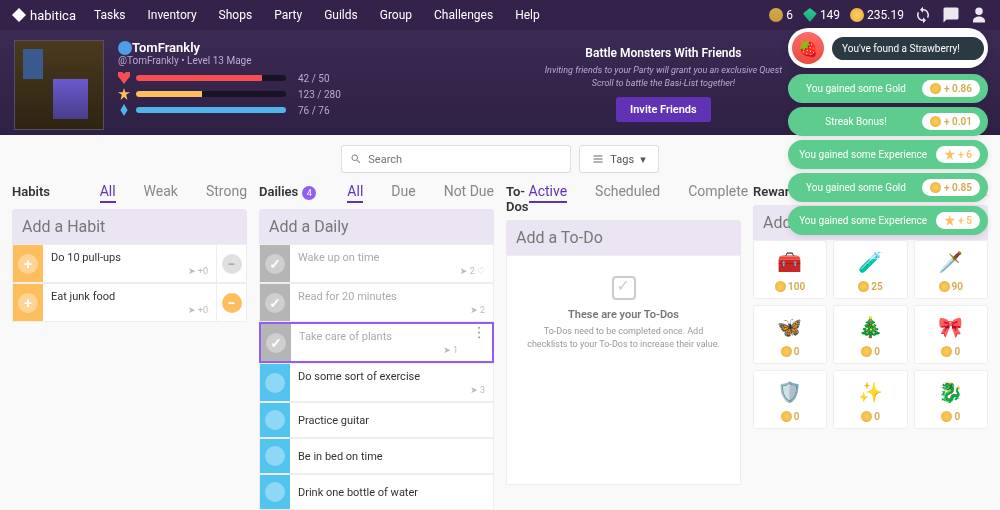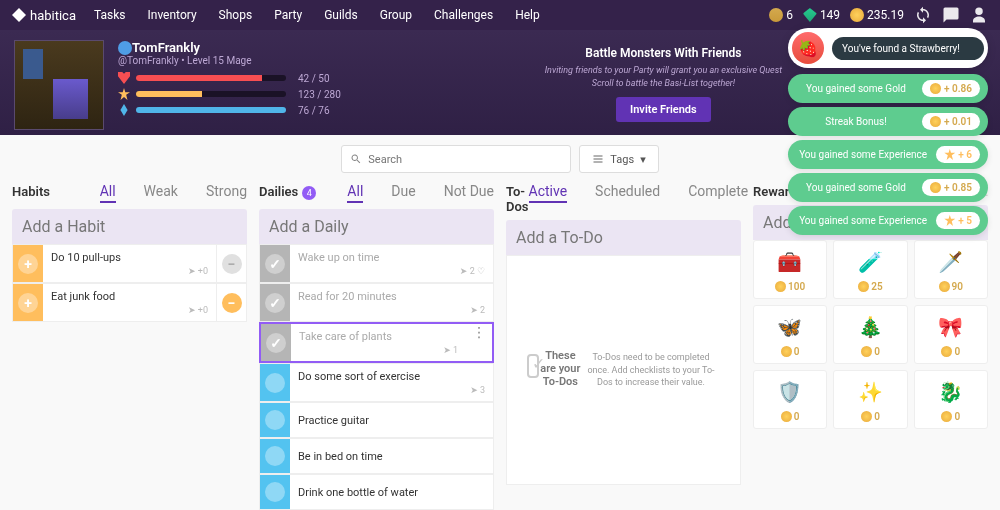--- a/index.html
+++ b/index.html
@@ -75,21 +75,21 @@
 .tside.check.blue{background:#53c3f0}
 .tside.minus{background:#fff;border-left:1px solid #eee}
 .tbtn{width:20px;height:20px;border-radius:50%;background:rgba(255,255,255,.35);display:flex;align-items:center;justify-content:center;color:#fff;font-size:14px;font-weight:700}
 .tbtn.gray{background:#e0e0e0;color:#aaa}
 .tbody{flex:1;padding:6px 8px;display:flex;flex-direction:column;justify-content:center}
 .ttxt{font-size:11px;color:#333}
 .task.done .ttxt{color:#aaa}
 .tmeta{font-size:9px;color:#bbb;display:flex;align-items:center;gap:4px;margin-top:2px;justify-content:flex-end}
 .task .dots{font-size:14px;color:#888;padding:0 6px;align-self:flex-start}
 
-.todos-empty{background:#fff;border:1px solid #eee;height:230px;display:flex;align-items:center;padding:20px;text-align:center;color:#999}
+.todos-empty{background:#fff;border:1px solid #eee;height:230px;display:flex;flex-direction:column;align-items:center;padding:20px;text-align:center;color:#999}
 .todos-empty .chk{width:24px;height:24px;border:2px solid #ccc;border-radius:4px;margin-bottom:8px;position:relative}
 .todos-empty .chk::after{content:"✓";position:absolute;top:-2px;left:3px;color:#ccc;font-size:16px}
 .todos-empty h4{font-size:11px;color:#777;margin-bottom:4px;font-weight:600}
 .todos-empty p{font-size:9px;line-height:1.4}
 
 .rewards-grid{display:grid;grid-template-columns:repeat(3,1fr);gap:6px}
 .reward{background:#fff;border:1px solid #eee;border-radius:3px;padding:6px;display:flex;flex-direction:column;align-items:center;gap:4px;cursor:pointer}
 .reward .rimg{width:30px;height:30px;display:flex;align-items:center;justify-content:center;font-size:20px}
 .reward .rprice{display:flex;align-items:center;gap:2px;font-size:10px;color:#d4a94e;font-weight:600}
 
@@ -138,21 +138,21 @@
   </div>
 </div>
 
 <div class="hero">
   <div class="avatar"></div>
   <div class="profile">
     <div class="pname">
         <span class="classic"></span>
         <span>TomFrankly</span>
       </div>
-    <div class="psub">@TomFrankly • Level 15 Mage</div>
+    <div class="psub">@TomFrankly • Level 13 Mage</div>
     <div class="bars">
       <div class="barrow">
           <span class="baric hp"></span>
           <div class="bar">
             <div class="barfill hp" style="width:84%"></div>
           </div>
           <span class="barlbl">42 / 50</span>
         </div>
       <div class="barrow">
           <span class="baric xp"></span>

